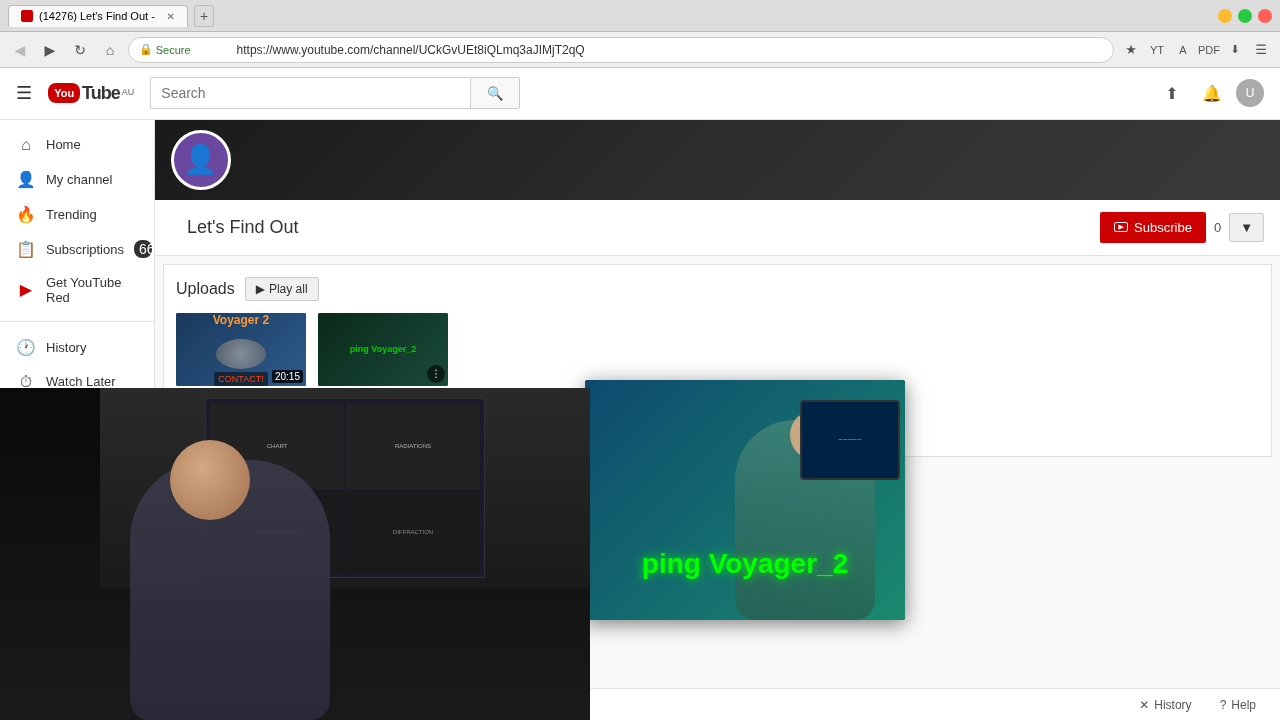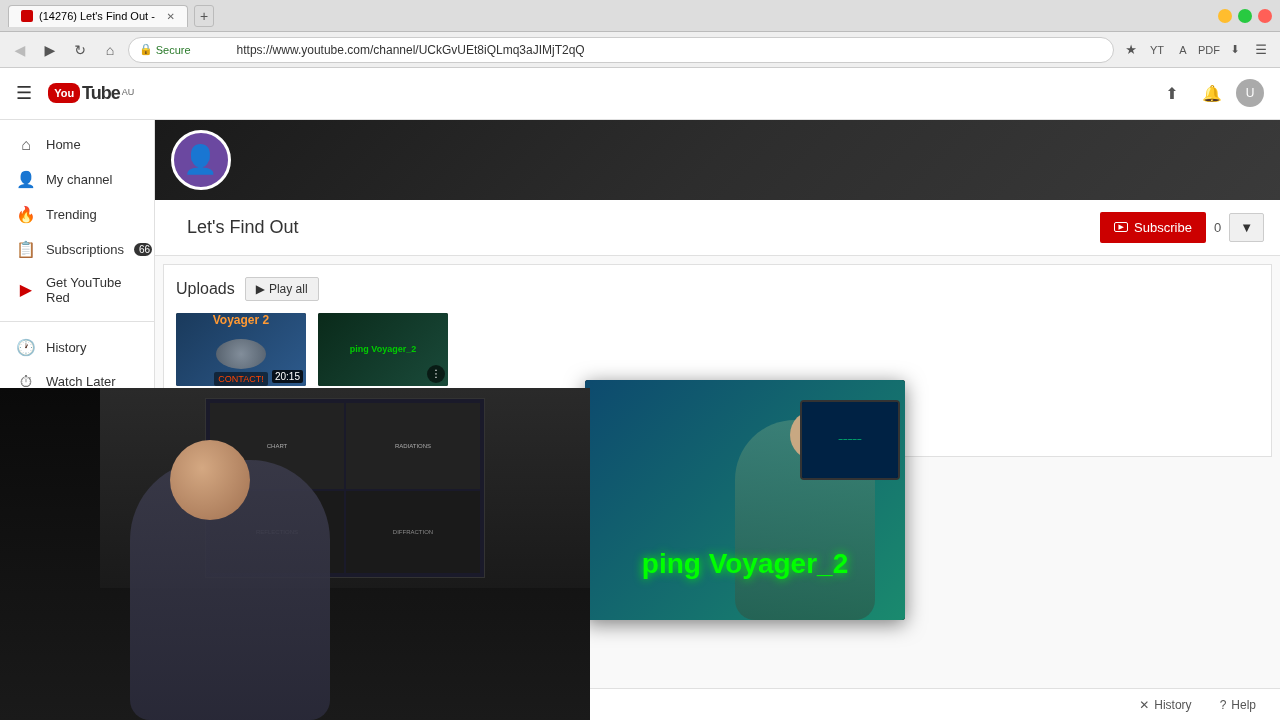--- a/index.html
+++ b/index.html
@@ -237,21 +237,21 @@
       gap: 10px;
       cursor: pointer;
       color: #333;
       font-size: 13px;
     }
     .sidebar-item .icon { font-size: 16px; color: #555; width: 20px; text-align: center; }
     .sidebar-item .label { flex: 1; }
     .sidebar-item .badge {
       background: #333;
       color: white;
-      font-size: 10px;
+      font-size: 14px;
       border-radius: 8px;
       padding: 1px 5px;
       min-width: 18px;
       text-align: center;
     }
     .sidebar-section-title {
       padding: 8px 16px 4px;
       font-size: 12px;
       font-weight: bold;
       color: #333;
@@ -617,20 +617,26 @@
 
 <div style="display:flex;flex-direction:column;height:calc(720px - 64px);">
 
   <div class="yt-header-bar">
     <span class="hamburger">☰</span>
     <div class="yt-logo">
       <span class="yt-logo-icon">You</span>
       <span class="yt-logo-text">Tube</span>
       <span class="yt-logo-country">AU</span>
     </div>
+    <div class="header-search">
+      <input class="search-input" type="text" placeholder="Search" style="">
+      <button class="search-btn">
+        <span>🔍</span>
+      </button>
+    </div>
     <div class="header-actions">
       <div class="header-action-btn">
         <span>⬆</span>
       </div>
       <div class="header-action-btn">
         <span>🔔</span>
       </div>
       <div class="avatar-btn">U</div>
     </div>
   </div>

